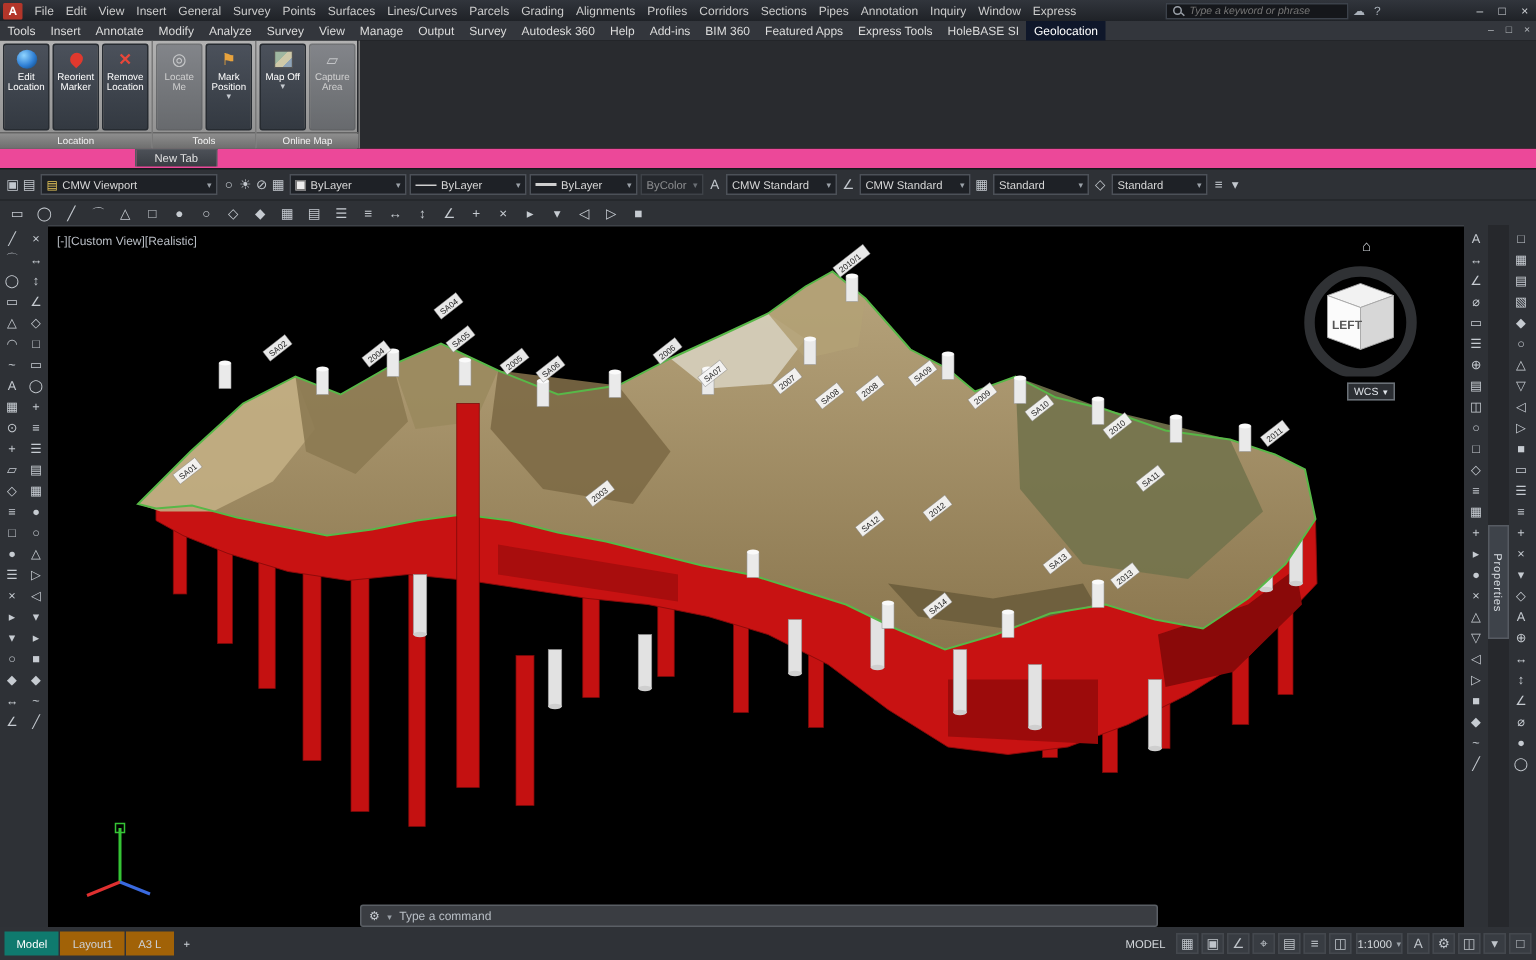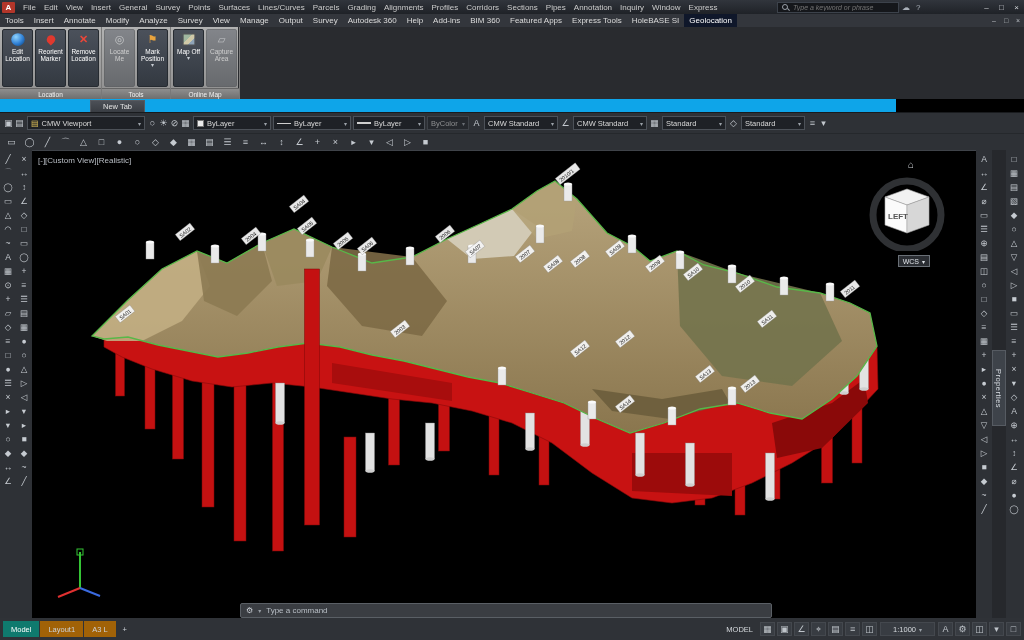--- a/index.html
+++ b/index.html
@@ -53,22 +53,22 @@
   .remove-x-icon{color:#e8473a;font-weight:bold;font-size:11px}
   .locate-target-icon{color:#e6e9ec;font-size:11px}
   .flag-icon{color:#e8a33d;font-size:11px}
   .capture-area-icon{color:#dfe3e8;font-size:10px}
   .blabel{font-size:6.5px;line-height:7px;text-align:center;white-space:pre-line}
   .bdd{font-size:6px;line-height:6px;color:#c6cbd1}
   .panel-title{height:11px;background:linear-gradient(#8e8e8e,#6e6e6e);border-top:1px solid #646464;
     color:#f2f2f2;font-size:6.5px;display:flex;align-items:center;justify-content:center;white-space:nowrap;padding:0 4px}
 
   
-  #file-tabs{position:absolute;left:0;top:99px;width:896px;height:13px;background:#0ea5e9;
-    display:flex;align-items:center;z-index:27}
+  #file-tabs{position:absolute;left:0;top:99px;width:1024px;height:13px;background:#ec4899;
+    display:flex;align-items:flex-start;z-index:27}
   #file-tabs span{height:12px;background:linear-gradient(#4c5057,#393d43);color:#e2e2e2;
     font-size:7.5px;padding:0 12px;display:flex;align-items:center;
     border:1px solid #565a60;border-bottom:none;margin-left:90px}
 
   
   #toolbar1{position:absolute;left:0;top:112px;width:1024px;height:21px;background:#2e3136;
     border-top:1px solid #191b1e;display:flex;align-items:center;gap:2px;padding:0 3px;z-index:26}
   .tb1-icon{color:#c3c8ce;font-size:9px;width:11px;text-align:center;flex:none}
   .field{height:14px;background:#1e2126;border:1px solid #4c5158;color:#d8d8d8;font-size:7.5px;
     display:flex;align-items:center;padding:0 3px;gap:3px;white-space:nowrap;overflow:hidden;flex:none}
@@ -120,21 +120,21 @@
   #layout-tabs{display:flex;align-items:center;gap:1px}
   #layout-tabs span{height:16px;display:flex;align-items:center;padding:0 8px;background:#a16207;color:#cdd2d8}
   #layout-tabs span.active{background:#0f7a6e;color:#fff}
   #add-layout{width:14px;text-align:center;color:#cdd2d8}
   #status-right{margin-left:auto;display:flex;align-items:center;gap:3px}
   #status-right .st-label{color:#d6dade;margin:0 4px;font-size:7.5px}
   #toggle-icons span,#right-status-icons span{width:15px;height:14px;display:flex;align-items:center;
     justify-content:center;color:#bfc4ca;font-size:9px;background:#383c42;border:1px solid #44484e}
   #toggle-icons,#right-status-icons{display:flex;gap:2px}
   #scale-field{height:14px;background:#383c42;border:1px solid #44484e;display:flex;align-items:center;
-    gap:3px;padding:0 12px;color:#d6dade}
+    gap:3px;padding:0 0;color:#d6dade}
   #scale-field .dd{color:#9ba1a8;font-size:6px}
 </style>
 </head>
 <body>
 
 <div id="titlebar">
   <span class="tb-logo">A</span>
   <div id="menus"><span class="menu">File</span><span class="menu">Edit</span><span class="menu">View</span><span class="menu">Insert</span><span class="menu">General</span><span class="menu">Survey</span><span class="menu">Points</span><span class="menu">Surfaces</span><span class="menu">Lines/Curves</span><span class="menu">Parcels</span><span class="menu">Grading</span><span class="menu">Alignments</span><span class="menu">Profiles</span><span class="menu">Corridors</span><span class="menu">Sections</span><span class="menu">Pipes</span><span class="menu">Annotation</span><span class="menu">Inquiry</span><span class="menu">Window</span><span class="menu">Express</span></div>
   <div id="search">
     <span class="search-icon"></span>

